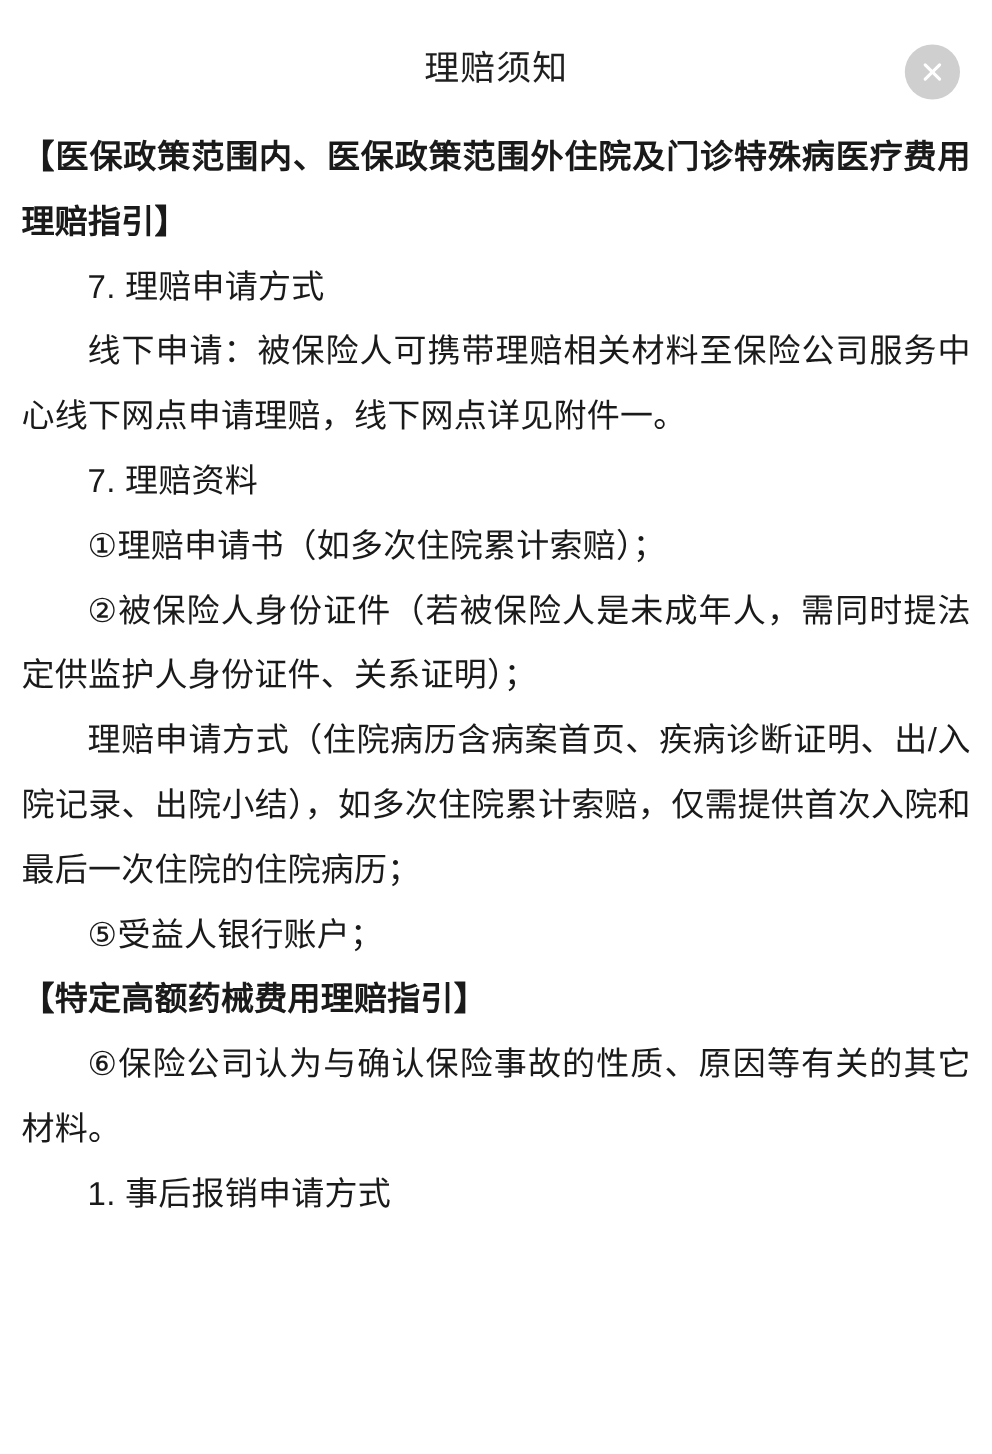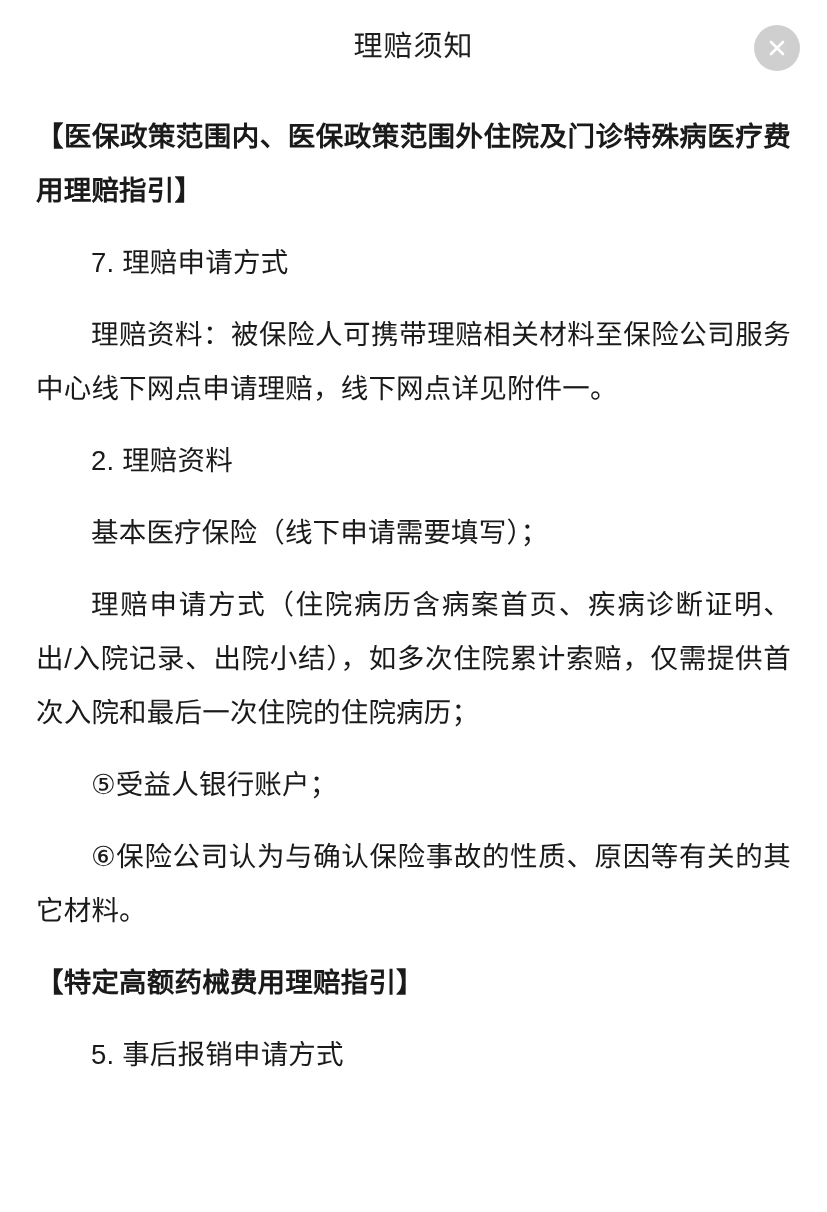--- a/index.html
+++ b/index.html
@@ -21,20 +21,21 @@
     overflow: hidden;
     box-sizing: border-box;
   }
   
   .sheet-header {
     position: relative;
     height: 92px;
     display: flex;
     align-items: center;
     justify-content: center;
+    margin-top: 12px;
   }
   .sheet-title {
     font-size: 29px;
     font-weight: 400;
     color: #1f1f1f;
     letter-spacing: 1px;
     line-height: 1;
   }
   .close-button {
     position: absolute;
@@ -54,21 +55,21 @@
   }
   
   .content {
     padding: 0 18px 30px 18px;
     box-sizing: border-box;
   }
   .para {
     font-size: 27.5px;
     line-height: 54px;
     color: #1a1a1a;
-    margin: 18px;
+    margin: 0;
     text-align: justify;
     letter-spacing: 0.2px;
     word-break: break-all;
   }
   .para.bold {
     font-weight: 700;
   }
   .para.indent {
     text-indent: 2em;
   }
@@ -86,23 +87,24 @@
           <line x1="5" y1="5" x2="17" y2="17" stroke="#ffffff" stroke-width="2.6" stroke-linecap="round"></line>
           <line x1="17" y1="5" x2="5" y2="17" stroke="#ffffff" stroke-width="2.6" stroke-linecap="round"></line>
         </svg>
       </span>
     </div>
   </div>
 
   <div class="content">
     <p class="para bold">【医保政策范围内、医保政策范围外住院及门诊特殊病医疗费用理赔指引】</p>
     <p class="para indent">7. 理赔申请方式</p>
-    <p class="para indent">理赔资料：被保险人可携带理赔相关材料至保险公司服务中心线下网点申请理赔，线下网点详见附件一。</p>
-    <p class="para indent">2. 理赔资料</p>
-    <p class="para indent">基本医疗保险（线下申请需要填写）；</p>
+    <p class="para indent">线下申请：被保险人可携带理赔相关材料至保险公司服务中心线下网点申请理赔，线下网点详见附件一。</p>
+    <p class="para indent">7. 理赔资料</p>
+    <p class="para indent">①理赔申请书（如多次住院累计索赔）；</p>
+    <p class="para indent">②被保险人身份证件（若被保险人是未成年人，需同时提法定供监护人身份证件、关系证明）；</p>
     <p class="para indent">理赔申请方式（住院病历含病案首页、疾病诊断证明、出/入院记录、出院小结），如多次住院累计索赔，仅需提供首次入院和最后一次住院的住院病历；</p>
     <p class="para indent">⑤受益人银行账户；</p>
+    <p class="para bold">【特定高额药械费用理赔指引】</p>
     <p class="para indent">⑥保险公司认为与确认保险事故的性质、原因等有关的其它材料。</p>
-    <p class="para bold">【特定高额药械费用理赔指引】</p>
-    <p class="para indent">5. 事后报销申请方式</p>
+    <p class="para indent">1. 事后报销申请方式</p>
   </div>
 
 </div>
 
 </body></html>

